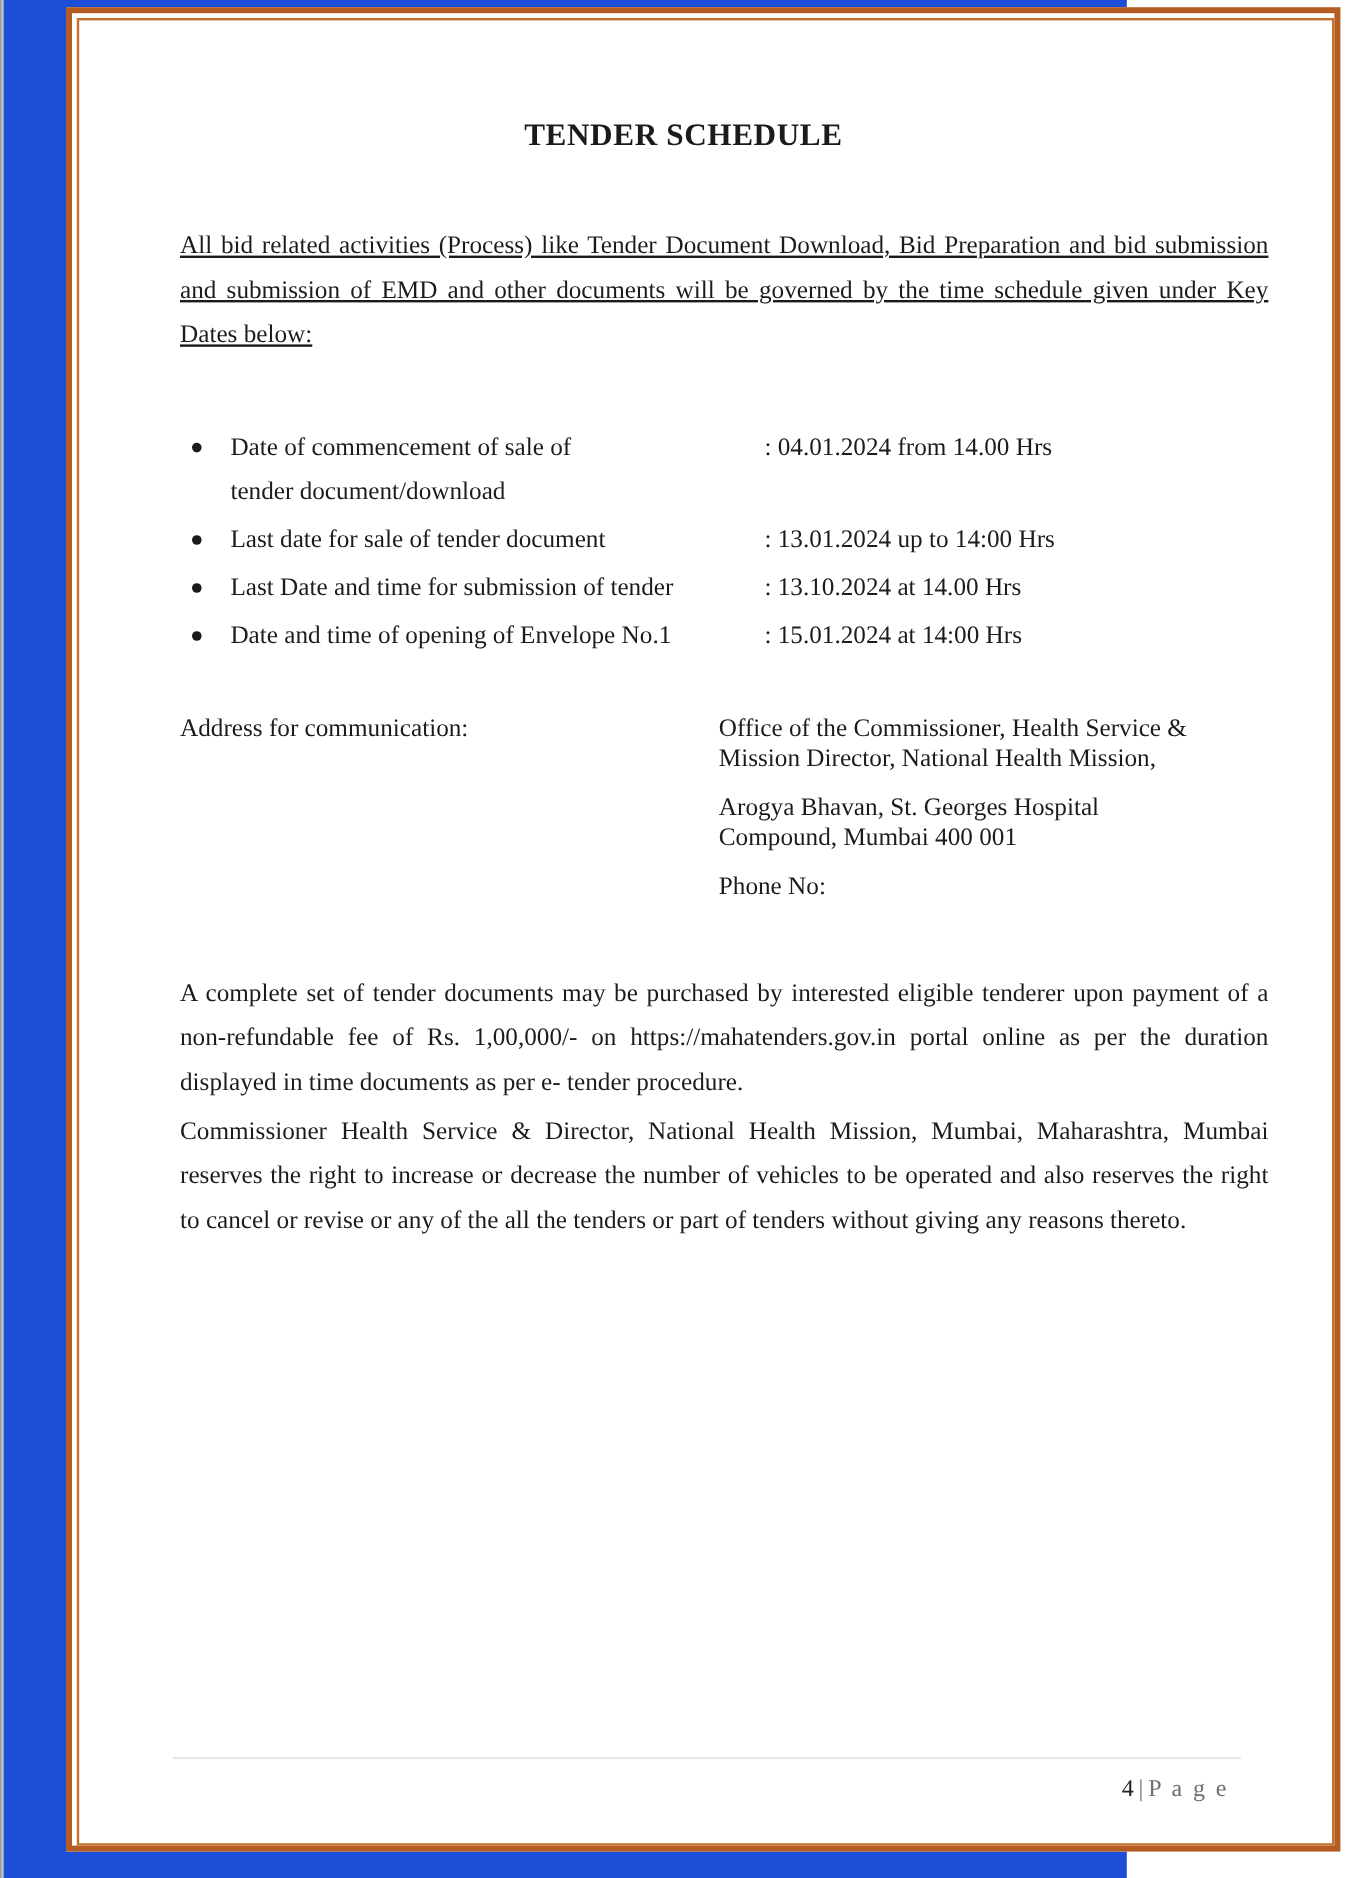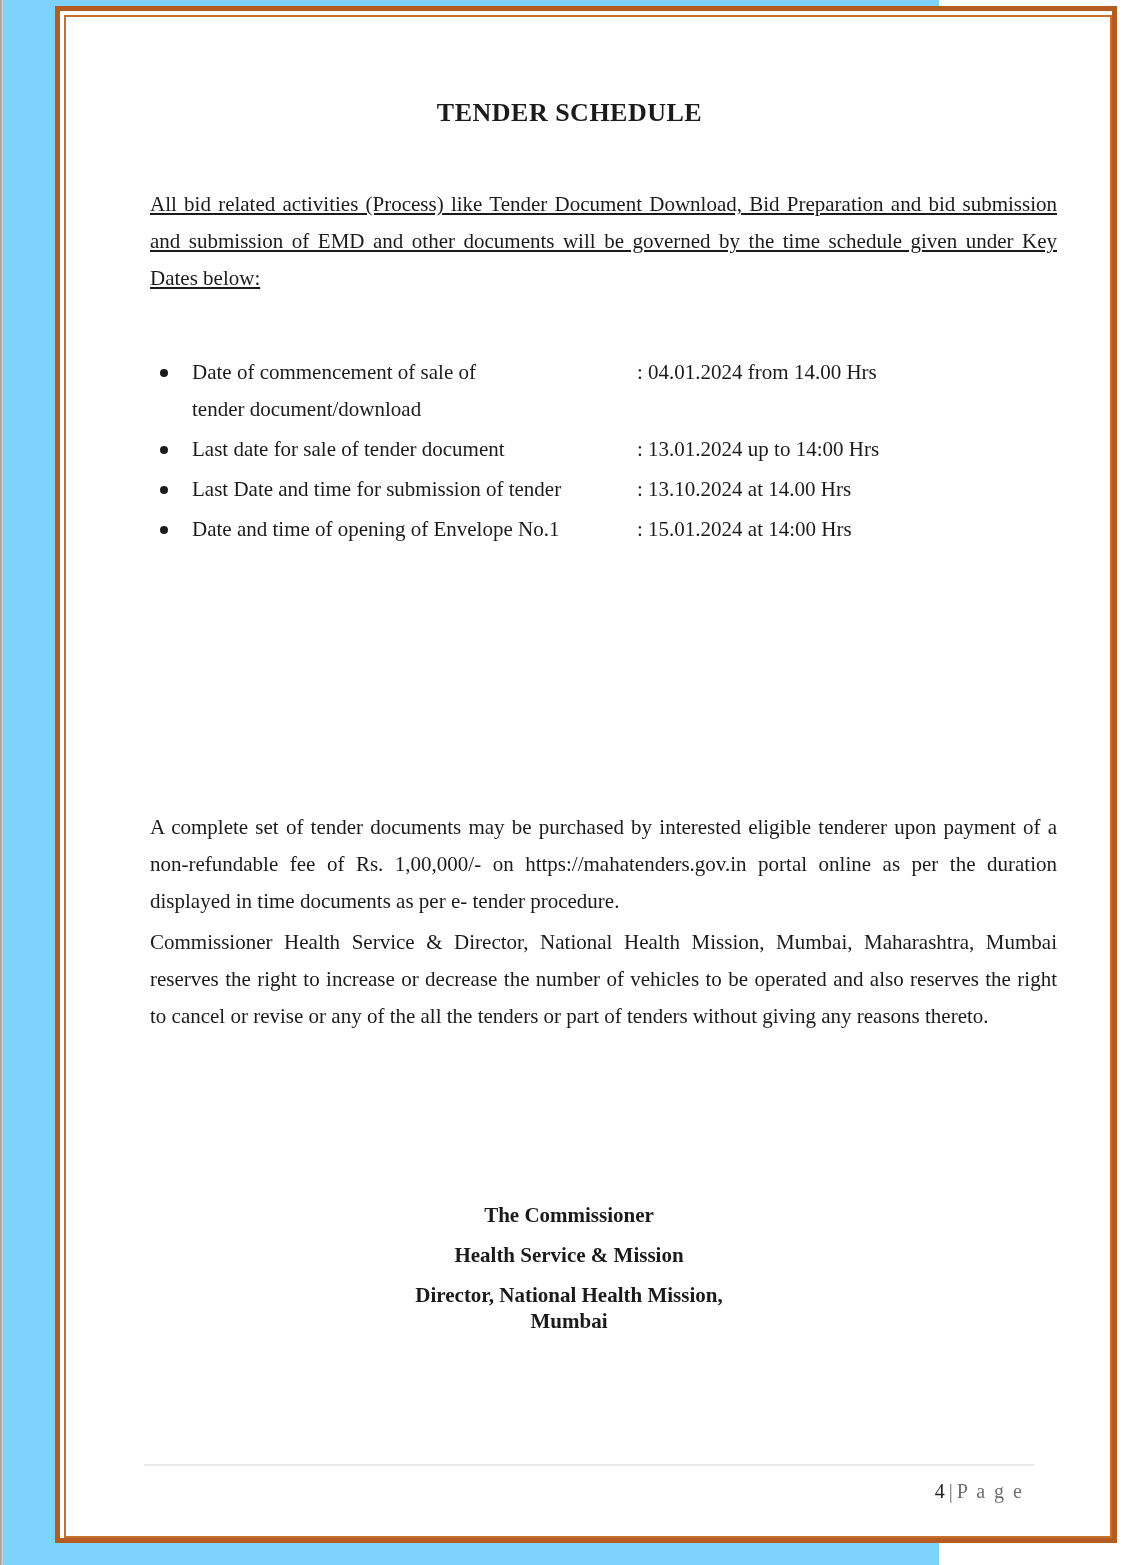--- a/index.html
+++ b/index.html
@@ -3,21 +3,21 @@
 <meta charset="utf-8">
 <style>
   * { margin: 0; padding: 0; box-sizing: border-box; }
   html, body {
     width: 1127px; height: 1565px;
     background: #ffffff;
     font-family: "Liberation Serif", "DejaVu Serif", serif;
     color: #1b1b1b;
     overflow: hidden;
   }
-  .screen { position: relative; width: 939px; height: 1565px; background: #7dd3fc; }
+  .screen { position: relative; width: 939px; height: 1565px; background: #1d4ed8; }
   
   .edge-line {
     position: absolute; left: 0; top: 0; bottom: 0; width: 3px;
     background: linear-gradient(to right, #979797, #d6d6d6);
   }
   
   .page-outer {
     position: absolute; left: 55px; top: 6px;
     width: 1062px; height: 1537px;
     border: 5px solid #b45c22;
@@ -112,31 +112,35 @@
           <span class="kd-label">Last Date and time for submission of tender</span>
           <span class="kd-value">: 13.10.2024 at 14.00 Hrs</span>
         </div>
         <div class="kd-row">
           <span class="kd-bullet"></span>
           <span class="kd-label">Date and time of opening of Envelope No.1</span>
           <span class="kd-value">: 15.01.2024 at 14:00 Hrs</span>
         </div>
       </div>
 
+      <div class="abs addr-row">
+        <div class="addr-label">Address for communication:</div>
+        <div class="addr-block">
+          <div class="addr-part">Office of the Commissioner, Health Service &amp;
+Mission Director, National Health Mission,</div>
+          <div class="addr-part">Arogya Bhavan, St. Georges Hospital
+Compound, Mumbai 400 001</div>
+          <div class="addr-part">Phone No:</div>
+        </div>
+      </div>
 
       <p class="abs para p-purchase">A complete set of tender documents may be purchased by interested eligible tenderer upon payment of a non-refundable fee of Rs. 1,00,000/- on https://mahatenders.gov.in portal online as per the duration displayed in time documents as per e- tender procedure.</p>
 
       <p class="abs para p-rights">Commissioner Health Service &amp; Director, National Health Mission, Mumbai, Maharashtra, Mumbai reserves the right to increase or decrease the number of vehicles to be operated and also reserves the right to cancel or revise or any of the all the tenders or part of tenders without giving any reasons thereto.</p>
 
-      <div class="abs signature">
-        <div class="sig-line">The Commissioner</div>
-        <div class="sig-line">Health Service &amp; Mission</div>
-        <div class="sig-line">Director, National Health Mission,
-Mumbai</div>
-      </div>
 
       <div class="abs footer-rule"></div>
 
       <div class="abs footer-text">
         <span class="pg-num">4</span><span class="pg-sep">|</span><span class="pg-word">P a g e</span>
       </div>
 
     </div>
   </div>
 </div>

